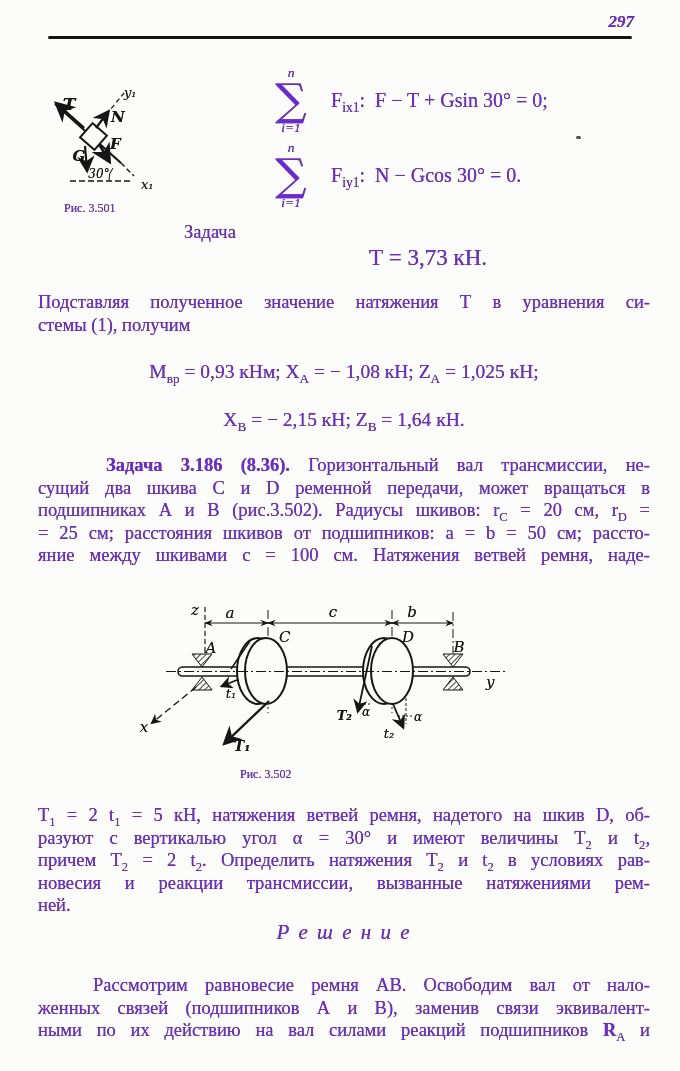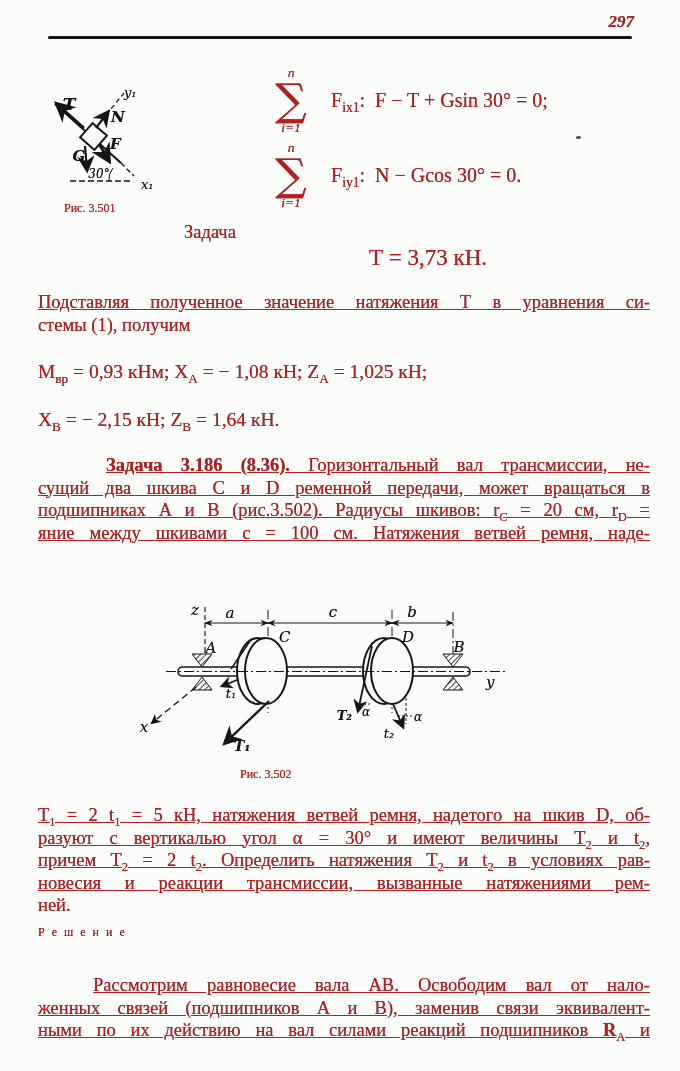--- a/index.html
+++ b/index.html
@@ -1,33 +1,33 @@
 <!DOCTYPE html>
 <html><head>
 <meta charset="utf-8">
 <style>
   html,body{margin:0;padding:0;background:#777;}
   .page{
     position:relative; width:680px; height:1071px; margin:0 auto;
-    background:#fcfcfa; color:#b91c1c; overflow:hidden;
+    background:#fcfcfa; color:#6d28d9; overflow:hidden;
     font-family:"Liberation Serif","DejaVu Serif",serif;
     text-shadow:0 0 .4px rgba(0,0,0,.65);
   }
   .pagenum{position:absolute; top:12px; right:46px; font-weight:bold; font-style:italic; font-size:17px;}
   .rule{position:absolute; top:36px; left:48px; width:584px; height:2.6px; background:#141414; border-radius:2px;}
   .speck{position:absolute; left:576px; top:136px; width:5px; height:3px; background:#555; border-radius:2px;}
 
   .para{position:absolute; left:38px; width:612px; font-size:18.5px;}
   .line{height:22.5px; line-height:22.5px; white-space:nowrap;}
-  .line.j{white-space:normal; text-align:justify; text-align-last:justify;text-decoration:underline;}
+  .line.j{white-space:normal; text-align:justify; text-align-last:justify;}
   .indent{text-indent:68px;}
   .indent2{text-indent:55px;}
 
-  .centerline{position:absolute; left:38px; width:612px; text-align:left; font-size:19.5px; height:22px; line-height:22px;}
-  .heading{font-size:12px; letter-spacing:2px;}
+  .centerline{position:absolute; left:38px; width:612px; text-align:center; font-size:19.5px; height:22px; line-height:22px;}
+  .heading{font-size:21px; letter-spacing:2px;font-style:italic;}
   .hence{position:absolute; left:184px; top:222px; font-size:18.5px;}
   .tresult{position:absolute; left:369px; top:245px; font-size:23px;}
 
   .eqs{position:absolute; left:268px; top:66px;}
   .eqrow{display:flex; align-items:center; gap:17px;}
   .eqrow + .eqrow{margin-top:7px;}
   .sigcol{width:46px; display:flex; flex-direction:column; align-items:center;}
   .sigtop,.sigbot{font-style:italic; font-size:13.5px; line-height:13px; font-family:"Liberation Serif",serif;}
   .sig{font-size:44px; line-height:42px; font-family:"DejaVu Serif","DejaVu Sans",serif;}
   .eqtext{font-size:20px; white-space:nowrap;}
@@ -111,20 +111,21 @@
     <div class="line">стемы (1), получим</div>
   </div>
 
   <div class="centerline" style="top:361px">М<sub>вр</sub> = 0,93 кНм; X<sub>A</sub> = − 1,08 кН; Z<sub>A</sub> = 1,025 кН;</div>
   <div class="centerline" style="top:409px">X<sub>B</sub> = − 2,15 кН; Z<sub>B</sub> = 1,64 кН.</div>
 
   <div class="para" style="top:454px">
     <div class="line j indent"><b>Задача 3.186 (8.36).</b> Горизонтальный вал трансмиссии, не-</div>
     <div class="line j">сущий два шкива С и D ременной передачи, может вращаться в</div>
     <div class="line j">подшипниках А и В (рис.3.502). Радиусы шкивов: r<sub>C</sub> = 20 см, r<sub>D</sub> =</div>
+    <div class="line j">= 25 см; расстояния шкивов от подшипников: a = b = 50 см; рассто-</div>
     <div class="line j">яние между шкивами c = 100 см. Натяжения ветвей ремня, наде-</div>
   </div>
 
   <svg id="fig2" class="fig" viewBox="130 603 380 158">
     <defs>
       <marker id="ah2" viewBox="0 0 10 10" refX="8" refY="5" markerWidth="9" markerHeight="8" orient="auto-start-reverse">
         <path d="M0,0 L10,5 L0,10 L3,5 z" fill="#161616"></path>
       </marker>
       <marker id="dim2" viewBox="0 0 10 10" refX="9" refY="5" markerWidth="8" markerHeight="7" orient="auto-start-reverse">
         <path d="M0,1 L10,5 L0,9 L3,5 z" fill="#161616"></path>
@@ -192,18 +193,18 @@
     <div class="line j">Т<sub>1</sub> = 2 t<sub>1</sub> = 5 кН, натяжения  ветвей  ремня, надетого на шкив D, об-</div>
     <div class="line j">разуют с вертикалью угол α = 30° и имеют величины Т<sub>2</sub> и t<sub>2</sub>,</div>
     <div class="line j">причем Т<sub>2</sub> = 2 t<sub>2</sub>. Определить натяжения Т<sub>2</sub> и t<sub>2</sub> в условиях рав-</div>
     <div class="line j">новесия и реакции трансмиссии, вызванные натяжениями рем-</div>
     <div class="line">ней.</div>
   </div>
 
   <div class="centerline heading" style="top:921px">Р е ш е н и е</div>
 
   <div class="para" style="top:974px">
-    <div class="line j indent2">Рассмотрим равновесие вала АВ. Освободим вал от нало-</div>
+    <div class="line j indent2">Рассмотрим равновесие ремня АВ. Освободим вал от нало-</div>
     <div class="line j">женных связей (подшипников А и В), заменив связи эквивалент-</div>
     <div class="line j">ными по их действию на вал силами реакций подшипников <b>R</b><sub>A</sub> и</div>
   </div>
 
 </div>
 
 </body></html>

